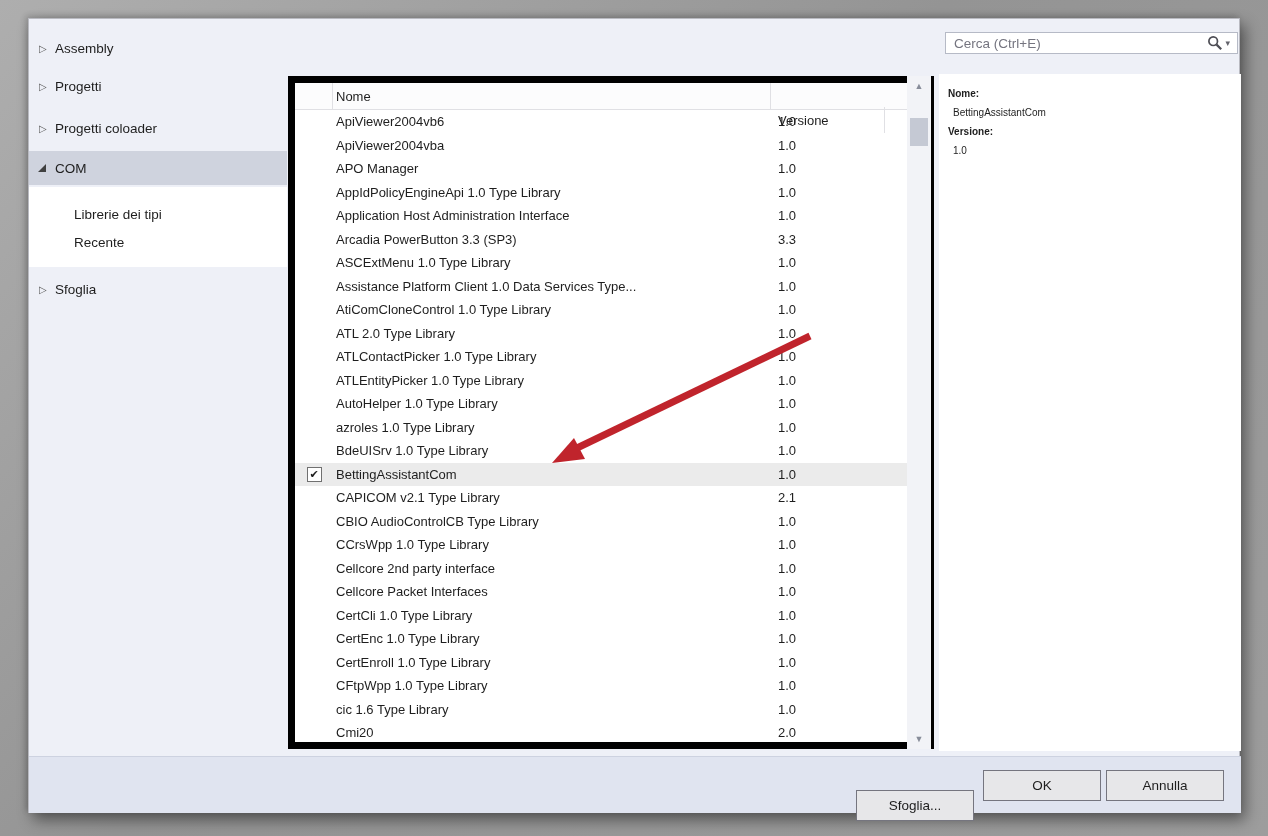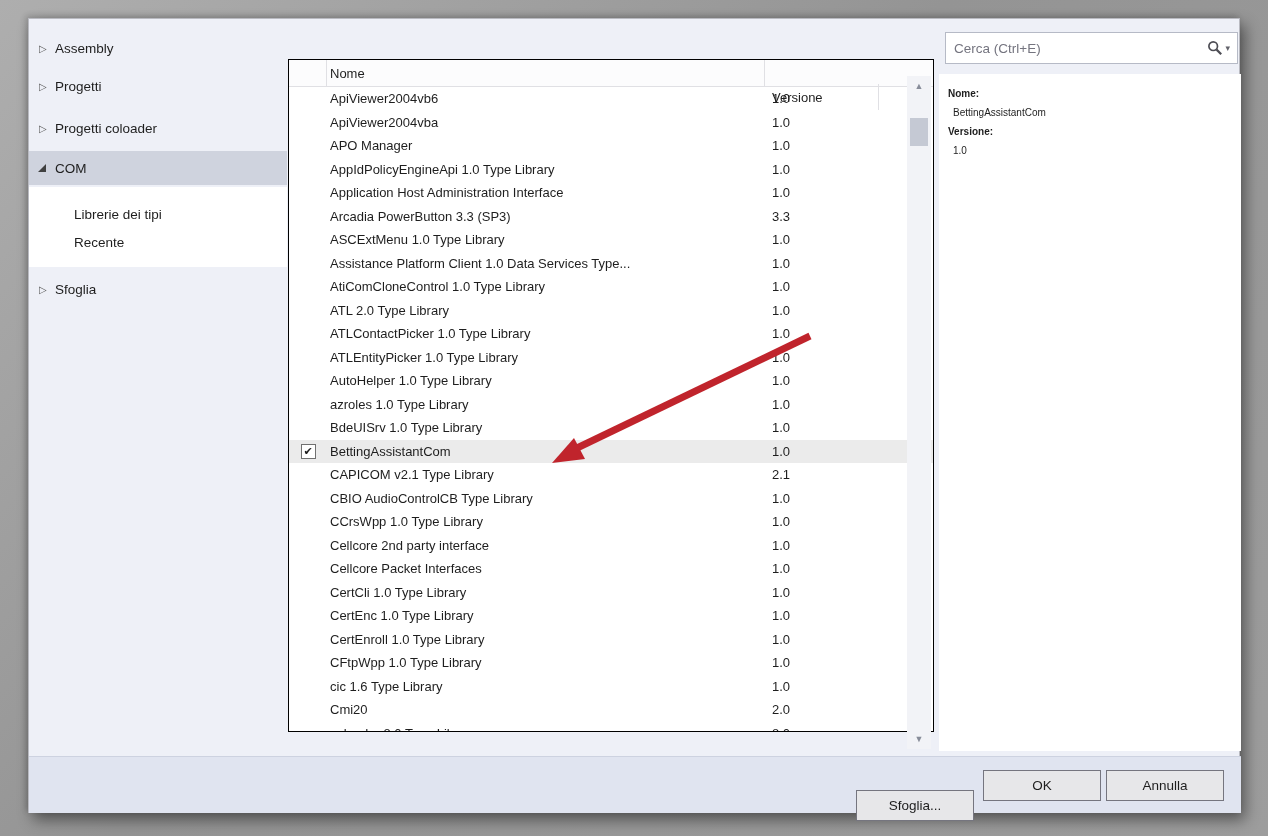--- a/index.html
+++ b/index.html
@@ -20,22 +20,22 @@
   .nav-item{position:absolute;left:0;width:258px;height:30px;display:flex;align-items:center;
     color:#1e1e1e;font-size:13.5px;cursor:default;}
   .nav-item .tri{width:26px;padding-left:10px;box-sizing:border-box;font-size:10px;color:#5b5b5b;}
   .nav-item.selected{background:#cfd3de;height:34px;}
   .tri-exp{width:0;height:0;border-left:8px solid transparent;border-bottom:8px solid #404040;
     margin-left:9px;margin-right:9px;}
   .subpanel{position:absolute;left:0;top:168px;width:258px;height:80px;background:#ffffff;}
   .sub-item{position:absolute;left:0;width:306px;height:26px;display:flex;align-items:center;
     padding-left:45px;box-sizing:border-box;color:#1e1e1e;font-size:13.5px;cursor:default;}
   
-  .list-panel{position:absolute;left:259px;top:40px;width:646px;height:673px;background:#ffffff;
-    border:1px solid #000000;box-sizing:border-box;overflow:hidden;}
+  .list-panel{position:absolute;left:259px;top:57px;width:646px;height:673px;background:#ffffff;
+    border:7px solid #000000;box-sizing:border-box;overflow:hidden;}
   .list-header{display:flex;height:26px;background:#fcfcfd;border-bottom:1px solid #e0e0e4;
     font-size:13px;color:#1e1e1e;}
   .hcell{display:flex;align-items:center;box-sizing:border-box;height:26px;}
   .h-check{width:38px;border-right:1px solid #e0e0e4;}
   .h-name{width:438px;border-right:1px solid #e0e0e4;padding-left:3px;}
   .h-ver{width:114px;border-right:1px solid #e0e0e4;padding-left:7px;margin-top:24px;}
   .h-rest{flex:1;}
   .list-rows{position:relative;}
   .lrow{display:flex;height:23.5px;align-items:center;font-size:13px;color:#1e1e1e;}
   .lrow.hl{background:#ebebeb;}
@@ -43,21 +43,21 @@
   .ncell{width:438px;padding-left:3px;box-sizing:border-box;white-space:nowrap;overflow:hidden;}
   .vcell{width:114px;padding-left:7px;box-sizing:border-box;}
   .cbox{width:15px;height:15px;background:#fff;border:1px solid #707070;box-sizing:border-box;
     display:flex;align-items:center;justify-content:center;font-size:11px;line-height:11px;color:#1e1e1e;}
   
   .vscroll{position:absolute;left:878px;top:57px;width:24px;height:673px;background:#f2f3f7;}
   .sarrow{position:absolute;left:0;width:24px;text-align:center;font-size:9px;color:#878c99;}
   .sarrow.up{top:5px;} .sarrow.down{bottom:5px;}
   .sthumb{position:absolute;left:3px;top:42px;width:18px;height:28px;background:#c5c9d4;}
   
-  .searchbox{position:absolute;left:916px;top:13px;width:293px;height:32px;background:#ffffff;
+  .searchbox{position:absolute;left:916px;top:13px;width:293px;height:22px;background:#ffffff;
     border:1px solid #b6bac6;box-sizing:border-box;display:flex;align-items:center;}
   .searchbox input{flex:1;border:none;outline:none;background:transparent;font-size:13.5px;
     color:#1e1e1e;padding:0 0 0 8px;font-family:"Liberation Sans","DejaVu Sans",sans-serif;}
   .searchbox input::placeholder{color:#74747f;opacity:1;}
   .search-ico{width:16px;height:16px;margin-right:2px;}
   .caret{font-size:9px;color:#63636b;margin-right:7px;}
   
   .details{position:absolute;left:910px;top:55px;width:302px;height:677px;background:#ffffff;
     padding:10px 0 0 9px;box-sizing:border-box;font-size:10px;color:#1e1e1e;}
   .dlabel{font-weight:bold;line-height:19px;}

